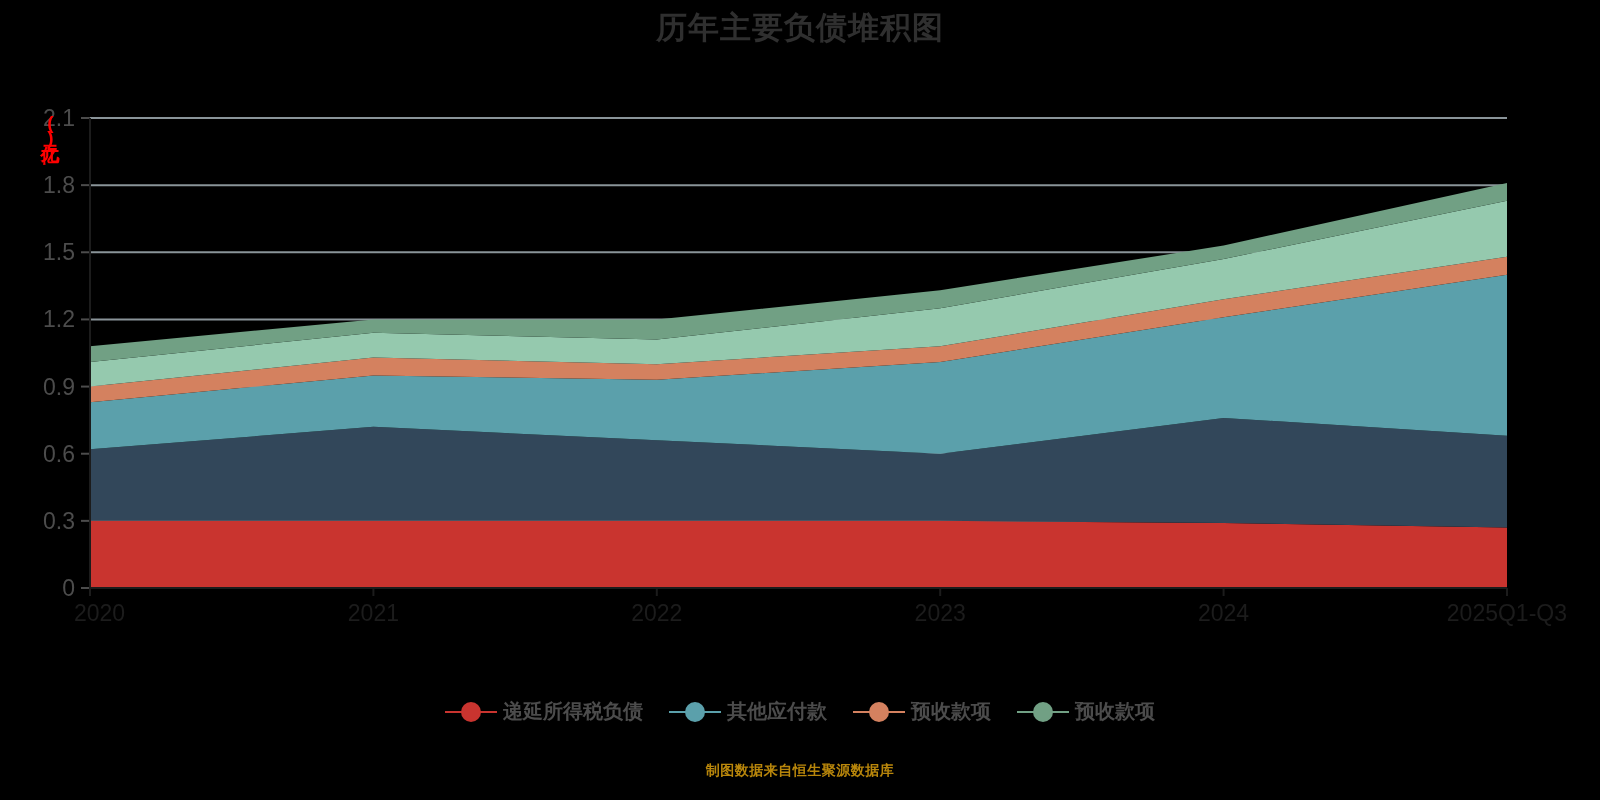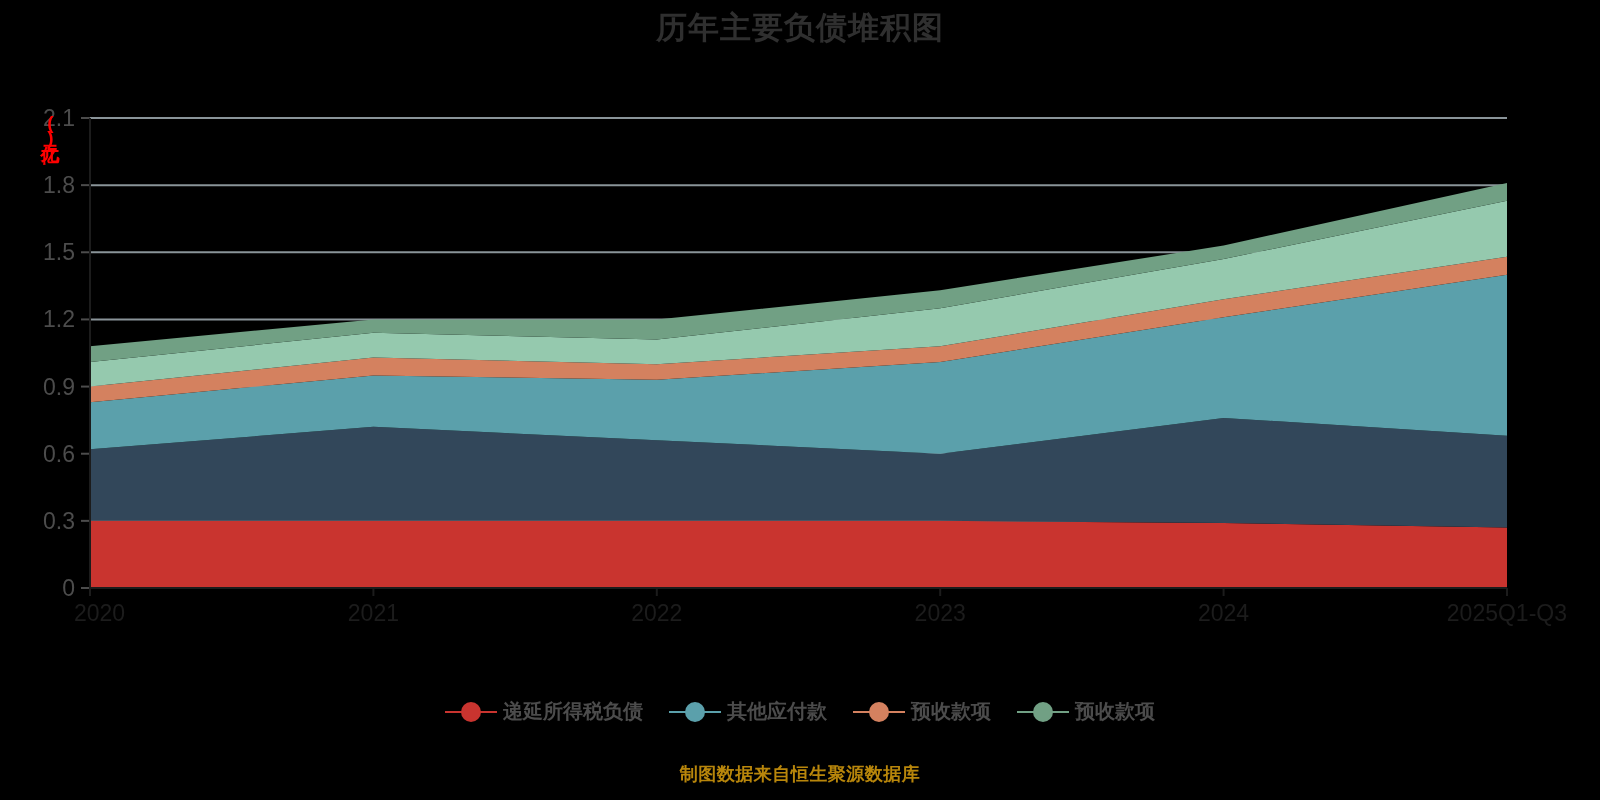--- a/index.html
+++ b/index.html
@@ -88,21 +88,21 @@
     font-weight: bold;
     margin-left: 6px;
   }
   
   #footer-note {
     position: absolute;
     left: 0; top: 762px;
     width: 1600px;
     text-align: center;
     color: #b8860b;
-    font-size: 18px;
+    font-size: 14px;
     font-weight: bold;
     letter-spacing: 0.5px;
   }
   .tick-text {
     fill: #4c4c4c;
     font-family: "Liberation Sans", "DejaVu Sans", sans-serif;
     font-size: 23px;
   }
   .xtick-text {
     fill: #1c1c1c;

